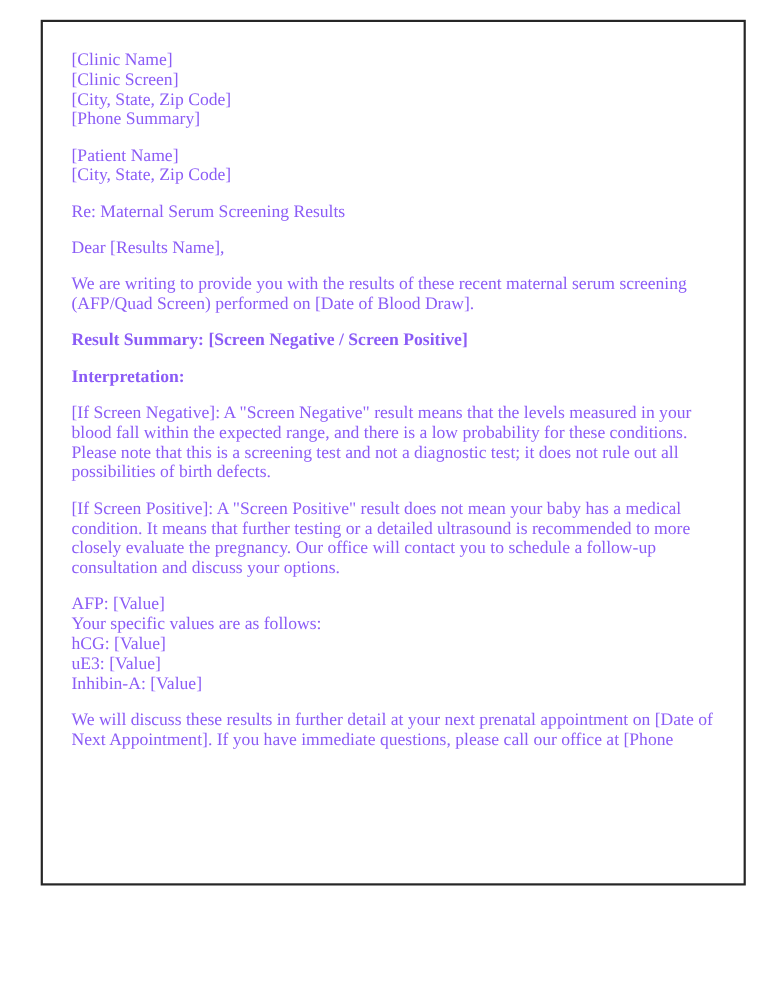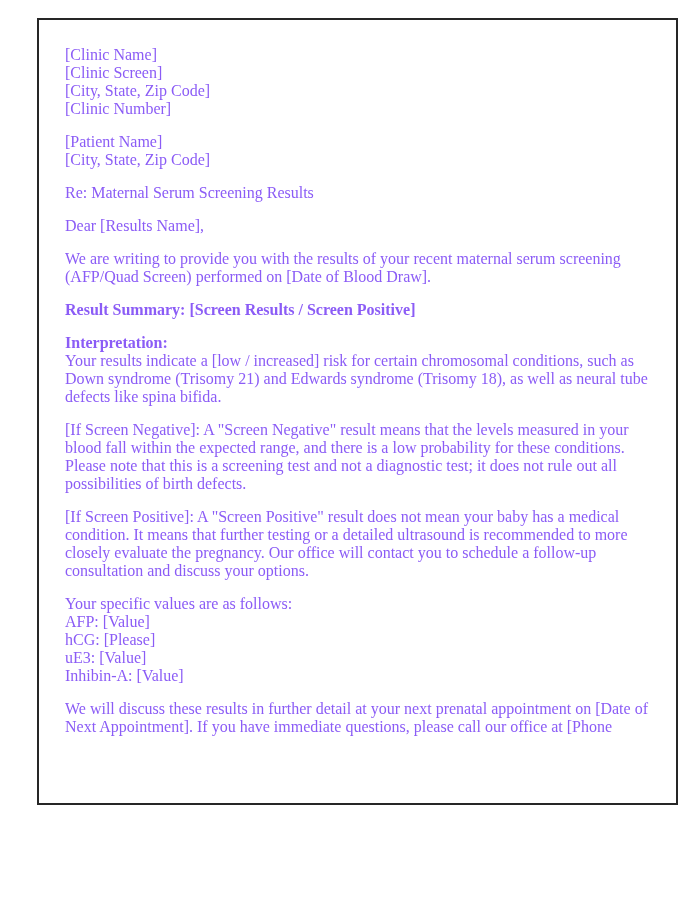--- a/index.html
+++ b/index.html
@@ -42,49 +42,48 @@
 </style>
 </head>
 <body>
 
 <div class="page">
 
   <div class="block">
     <div class="line">[Clinic Name]</div>
     <div class="line">[Clinic Screen]</div>
     <div class="line">[City, State, Zip Code]</div>
-    <div class="line">[Clinic Number]</div>
+    <div class="line">[Phone Summary]</div>
   </div>
 
 
   <div class="block">
     <div class="line">[Patient Name]</div>
     <div class="line">[City, State, Zip Code]</div>
   </div>
 
   <div class="block">Re: Maternal Serum Screening Results</div>
 
   <div class="block">Dear [Results Name],</div>
 
-  <div class="block">We are writing to provide you with the results of your recent maternal serum screening (AFP/Quad Screen) performed on [Date of Blood Draw].</div>
+  <div class="block">We are writing to provide you with the results of these recent maternal serum screening (AFP/Quad Screen) performed on [Date of Blood Draw].</div>
 
-  <div class="block bold">Result Summary: [Screen Results / Screen Positive]</div>
+  <div class="block bold">Result Summary: [Screen Negative / Screen Positive]</div>
 
   <div class="block">
     <div class="line bold">Interpretation:</div>
-    <div class="line">Your results indicate a [low / increased] risk for certain chromosomal conditions, such as Down syndrome (Trisomy 21) and Edwards syndrome (Trisomy 18), as well as neural tube defects like spina bifida.</div>
   </div>
 
   <div class="block">[If Screen Negative]: A "Screen Negative" result means that the levels measured in your blood fall within the expected range, and there is a low probability for these conditions. Please note that this is a screening test and not a diagnostic test; it does not rule out all possibilities of birth defects.</div>
 
   <div class="block">[If Screen Positive]: A "Screen Positive" result does not mean your baby has a medical condition. It means that further testing or a detailed ultrasound is recommended to more closely evaluate the pregnancy. Our office will contact you to schedule a follow-up consultation and discuss your options.</div>
 
   <div class="block">
+    <div class="line">AFP: [Value]</div>
     <div class="line">Your specific values are as follows:</div>
-    <div class="line">AFP: [Value]</div>
-    <div class="line">hCG: [Please]</div>
+    <div class="line">hCG: [Value]</div>
     <div class="line">uE3: [Value]</div>
     <div class="line">Inhibin-A: [Value]</div>
   </div>
 
   <div class="block">We will discuss these results in further detail at your next prenatal appointment on [Date of Next Appointment]. If you have immediate questions, please call our office at [Phone</div>
 
 </div>
 
 </body></html>

